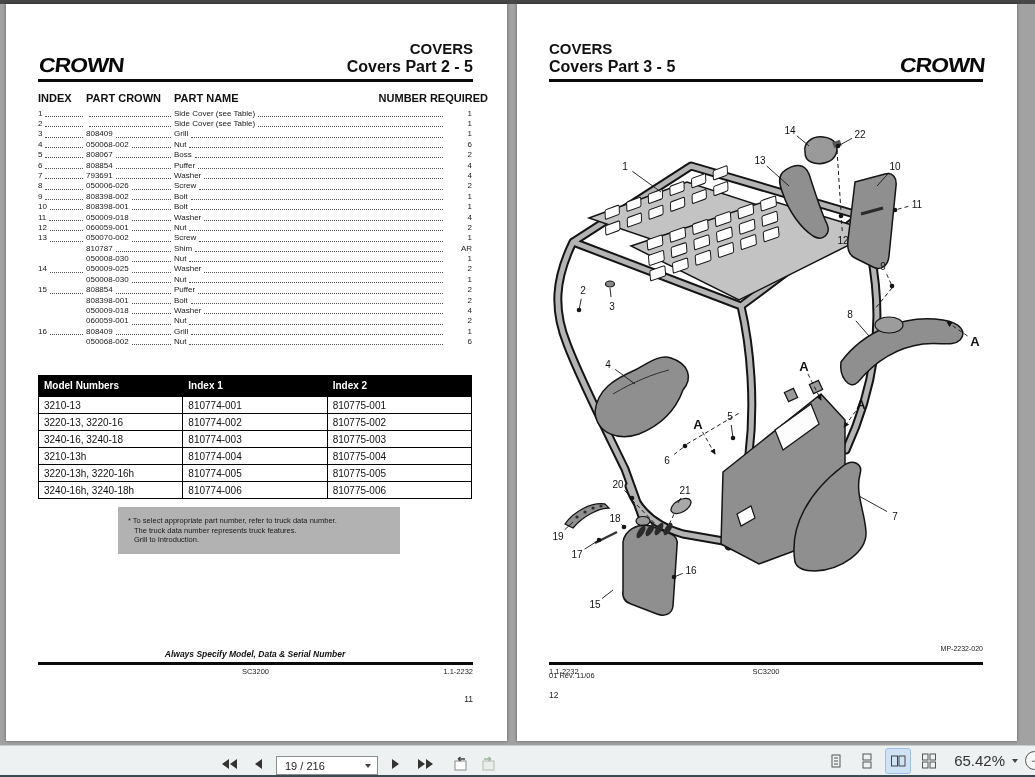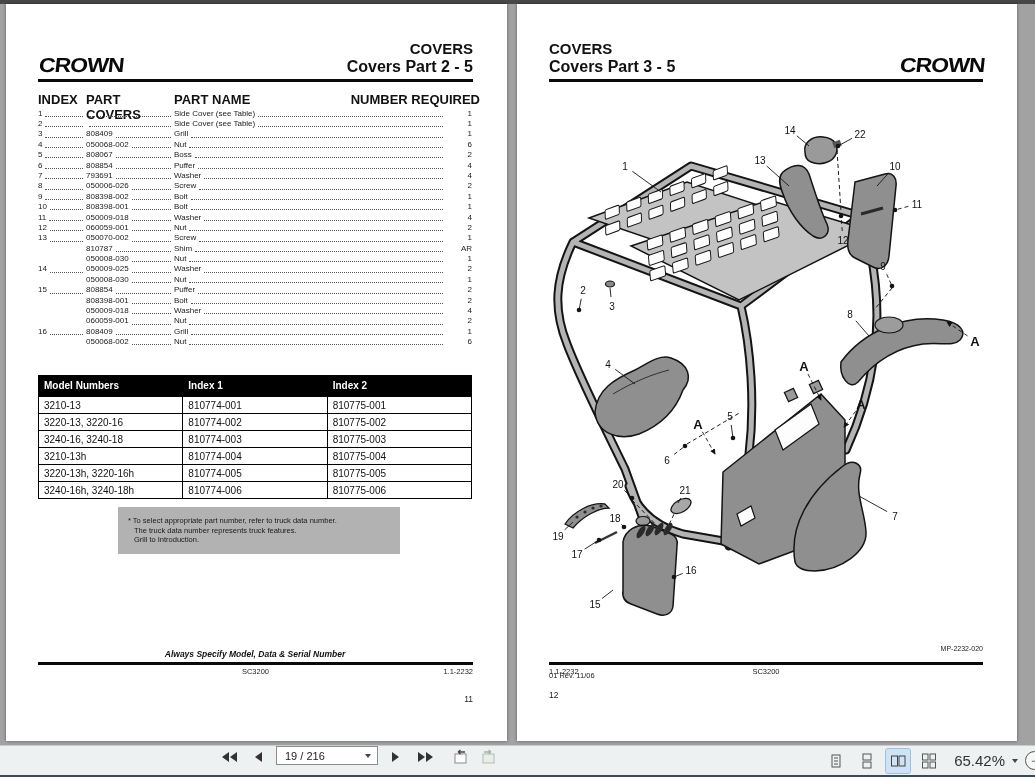--- a/index.html
+++ b/index.html
@@ -15,22 +15,22 @@
        justify-content:space-between;align-items:flex-end;}
   .crown{font-weight:bold;font-size:23px;letter-spacing:-1px;color:#0a0a0a;
          transform:skewX(-6deg) scaleY(.88);transform-origin:bottom left;line-height:1;}
   .hdr-titles{text-align:right;line-height:1.15;}
   .page-right .hdr-titles{text-align:left;}
   .hdr-title{font-size:15px;font-weight:bold;color:#111;}
   .hdr-sub{font-size:16px;font-weight:bold;color:#111;}
   .rule{position:absolute;left:32px;right:34px;top:75px;height:3px;background:#0a0a0a;}
 
   
-  .plist-head{position:absolute;left:32px;right:27px;top:88px;display:grid;
-      grid-template-columns:48px 88px 1fr auto;font-size:13px;font-weight:bold;color:#111;}
+  .plist-head{position:absolute;left:32px;right:19px;top:88px;display:grid;
+      grid-template-columns:48px 88px 1fr auto;font-size:11px;font-weight:bold;color:#111;}
   .plist-head span:last-child{text-align:right;}
   .plist{position:absolute;left:32px;right:35px;top:104px;}
   .prow{display:grid;grid-template-columns:48px 88px 1fr 26px;height:10.4px;
         font-size:8px;color:#1a1a1a;}
   .cell{display:flex;align-items:flex-end;overflow:hidden;}
   .cell .tx{white-space:nowrap;line-height:1.1;}
   .cell .ld{flex:1;border-bottom:1.2px dotted #555;margin:0 3px 1.5px 3px;min-width:3px;}
   .cell.qty{justify-content:flex-end;}
   .nold .ld{visibility:hidden;}
 
@@ -60,21 +60,21 @@
   .rfoot-rev{position:absolute;left:32px;top:667px;font-size:7.5px;color:#222;}
   .pagenum-left{position:absolute;left:32px;top:686px;font-size:8.5px;color:#222;}
 
   
   .diagram{position:absolute;left:26px;top:90px;}
 
   
   .toolbar{position:absolute;left:0;top:745px;width:1035px;height:32px;background:#eef1f1;
            border-top:1px solid #c7cbcb;border-bottom:2px solid #3d4a53;box-sizing:border-box;
            overflow:hidden;}
-  .tb-center{position:absolute;left:218px;top:0;height:29px;display:flex;align-items:flex-start;gap:7px;}
+  .tb-center{position:absolute;left:218px;top:0;height:29px;display:flex;align-items:flex-end;gap:7px;}
   .tb-right{position:absolute;right:-9px;top:0;height:29px;display:flex;align-items:center;gap:7px;}
   .tbtn{width:22px;height:22px;display:flex;align-items:center;justify-content:center;cursor:pointer;}
   .pagebox{width:102px;height:19px;background:#fff;border:1px solid #898f8f;display:flex;
            align-items:center;font-size:11px;color:#222;padding-left:8px;box-sizing:border-box;
            justify-content:space-between;}
   .pagebox .caret{margin-right:6px;}
   .caret{width:0;height:0;border-left:3.5px solid transparent;border-right:3.5px solid transparent;
          border-top:4.5px solid #444;}
   .layoutbtn{width:24px;height:24px;display:flex;align-items:center;justify-content:center;
              border-radius:2px;cursor:pointer;}
@@ -94,21 +94,21 @@
     <div class="crown">CROWN</div>
     <div class="hdr-titles">
       <div class="hdr-title">COVERS</div>
       <div class="hdr-sub">Covers Part 2 - 5</div>
     </div>
   </div>
   <div class="rule"></div>
 
   <div class="plist-head">
     <span>INDEX</span>
-    <span>PART COVERS</span>
+    <span>PART CROWN</span>
     <span>PART NAME</span>
     <span>NUMBER REQUIRED</span>
   </div>
   <div class="plist">
       <div class="prow">
         <span class="cell ">
           <span class="tx">1</span>
           <span class="ld"></span>
         </span>
         <span class="cell ">

